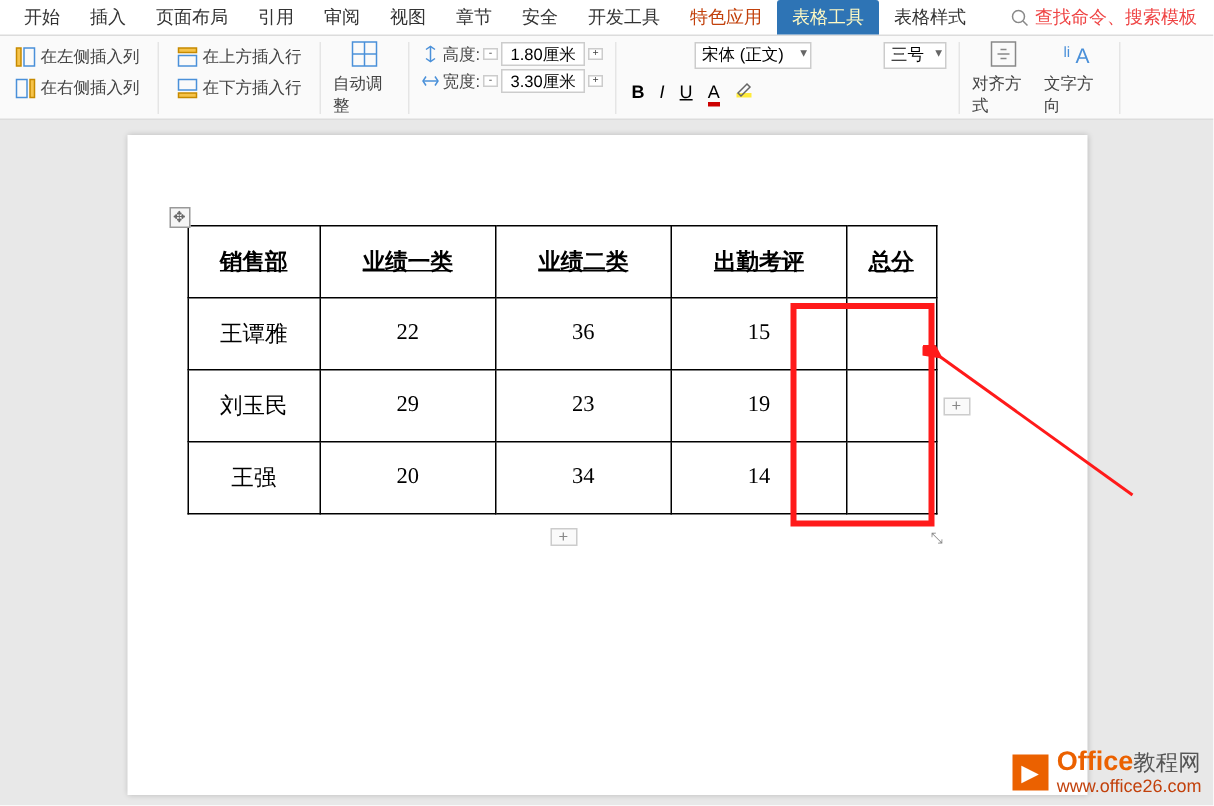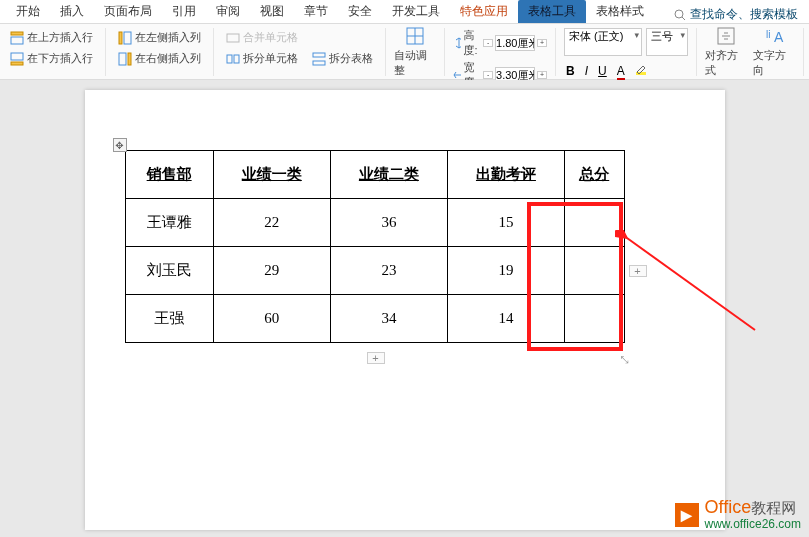--- a/index.html
+++ b/index.html
@@ -8,43 +8,43 @@
       font-size: 12px;
       background: #fff;
       width: 809px;
       height: 537px;
       overflow: hidden;
       position: relative;
     }
     
     .ribbon-tabs {
       display: flex;
-      align-items: flex-end;
+      align-items: center;
       height: 24px;
       border-bottom: 1px solid #dcdcdc;
       padding-left: 6px;
       background: #fff;
     }
     .ribbon-tabs .tab {
       padding: 3px 10px;
       font-size: 12px;
       color: #333;
       cursor: pointer;
     }
     .ribbon-tabs .tab.active {
       background: #2E74B5;
-      color: #0f172a;
+      color: #fef9c3;
       border-radius: 2px 2px 0 0;
     }
     .ribbon-tabs .tab.highlight { color: #c2410c; }
     .ribbon-tabs .search {
       margin-left: 20px;
       display: flex;
       align-items: center;
-      color: #0c4a6e;
+      color: #ef4444;
     }
     .ribbon-tabs .search svg { margin-right: 4px; }
     
     .ribbon {
       display: flex;
       align-items: flex-start;
       height: 56px;
       border-bottom: 1px solid #dcdcdc;
       background: #fafafa;
       padding: 4px 6px;
@@ -73,36 +73,37 @@
     .btn svg, .icon svg { flex-shrink: 0; }
     .btn.disabled { color: #bbb; }
     .spin {
       display: flex;
       align-items: center;
       gap: 2px;
       font-size: 11px;
       color: #444;
     }
     .spin input {
-      width: 40px;
+      width: 56px;
       height: 16px;
       font-size: 11px;
       border: 1px solid #ccc;
       text-align: center;
     }
     .spin .stepper { display:flex; flex-direction:column; }
     .spin .stepper span { width:10px; height:8px; border:1px solid #ccc; font-size:7px; text-align:center; line-height:6px; background:#fff; cursor:pointer;}
     .sel {
       border: 1px solid #ccc;
       background: #fff;
       font-size: 11px;
-      height: 28px;
+      height: 18px;
       padding: 0 14px 0 4px;
       position: relative;
       cursor: pointer;
+      margin-left: 44px;
     }
     .sel::after { content:"▾"; position:absolute; right:2px; top:1px; font-size:9px; color:#666; }
     .iconbtn { padding: 2px; cursor: pointer; }
     .bigbtn {
       display:flex; flex-direction:column; align-items:center; justify-content:center;
       width:42px; font-size:11px; color:#444; cursor:pointer; gap:2px;
     }
     
     .workspace {
       background: #e8e8e8;
@@ -163,22 +164,22 @@
       align-items: center;
       gap: 6px;
     }
     .watermark .logo {
       width: 24px; height: 24px; background:#eb6100;
       display:flex; align-items:center; justify-content:center;
       color:#fff; font-weight:bold; font-size:14px;
     }
     .watermark .wm-text { display:flex; flex-direction:column; line-height:1.1; }
     .wm-title { color:#555; font-size:15px; }
-    .wm-title b { color:#eb6100; font-size:18px; font-weight:normal; }
-    .wm-url { color:#15803d; font-size:12px; }
+    .wm-title b { color:#eb6100; font-size:18px; font-weight:bold; }
+    .wm-url { color:#c2410c; font-size:12px; }
   </style>
 </head>
 <body>
 
 <div class="ribbon-tabs">
   <div class="tab">开始</div>
   <div class="tab">插入</div>
   <div class="tab">页面布局</div>
   <div class="tab">引用</div>
   <div class="tab">审阅</div>
@@ -195,71 +196,47 @@
         <line x1="8" y1="8" x2="11" y2="11" stroke="#888"></line>
       </svg>
     <span>查找命令、搜索模板</span>
   </div>
 </div>
 
 <div class="ribbon">
   <div class="group vert">
     <div class="btn">
       <svg width="14" height="14">
+          <rect x="6" y="1" width="7" height="12" fill="none" stroke="#4a90d9"></rect>
+          <rect x="1" y="1" width="3" height="12" fill="#f6c34a" stroke="#c68a00"></rect>
+        </svg>
+      <span>在左侧插入列</span>
+    </div>
+    <div class="btn">
+      <svg width="14" height="14">
+          <rect x="1" y="1" width="7" height="12" fill="none" stroke="#4a90d9"></rect>
+          <rect x="10" y="1" width="3" height="12" fill="#f6c34a" stroke="#c68a00"></rect>
+        </svg>
+      <span>在右侧插入列</span>
+    </div>
+  </div>
+  <div class="group vert">
+    <div class="btn">
+      <svg width="14" height="14">
           <rect x="1" y="6" width="12" height="7" fill="none" stroke="#4a90d9"></rect>
           <rect x="1" y="1" width="12" height="3" fill="#f6c34a" stroke="#c68a00"></rect>
         </svg>
       <span>在上方插入行</span>
     </div>
     <div class="btn">
       <svg width="14" height="14">
           <rect x="1" y="1" width="12" height="7" fill="none" stroke="#4a90d9"></rect>
           <rect x="1" y="10" width="12" height="3" fill="#f6c34a" stroke="#c68a00"></rect>
         </svg>
       <span>在下方插入行</span>
-    </div>
-  </div>
-  <div class="group vert">
-    <div class="btn">
-      <svg width="14" height="14">
-          <rect x="6" y="1" width="7" height="12" fill="none" stroke="#4a90d9"></rect>
-          <rect x="1" y="1" width="3" height="12" fill="#f6c34a" stroke="#c68a00"></rect>
-        </svg>
-      <span>在左侧插入列</span>
-    </div>
-    <div class="btn">
-      <svg width="14" height="14">
-          <rect x="1" y="1" width="7" height="12" fill="none" stroke="#4a90d9"></rect>
-          <rect x="10" y="1" width="3" height="12" fill="#f6c34a" stroke="#c68a00"></rect>
-        </svg>
-      <span>在右侧插入列</span>
-    </div>
-  </div>
-  <div class="group vert">
-    <div class="btn disabled">
-      <svg width="14" height="14">
-          <rect x="1" y="3" width="12" height="8" fill="none" stroke="#bbb"></rect>
-        </svg>
-      <span>合并单元格</span>
-    </div>
-    <div style="display:flex; gap:6px;">
-      <div class="btn">
-        <svg width="14" height="14">
-            <rect x="1" y="3" width="5" height="8" fill="none" stroke="#4a90d9"></rect>
-            <rect x="8" y="3" width="5" height="8" fill="none" stroke="#4a90d9"></rect>
-          </svg>
-        <span>拆分单元格</span>
-      </div>
-      <div class="btn">
-        <svg width="14" height="14">
-            <rect x="1" y="1" width="12" height="4" fill="none" stroke="#4a90d9"></rect>
-            <rect x="1" y="9" width="12" height="4" fill="none" stroke="#4a90d9"></rect>
-          </svg>
-        <span>拆分表格</span>
-      </div>
     </div>
   </div>
   <div class="group">
     <div class="bigbtn">
       <svg width="20" height="20">
           <rect x="2" y="2" width="16" height="16" fill="none" stroke="#4a90d9"></rect>
           <line x1="2" y1="10" x2="18" y2="10" stroke="#4a90d9"></line>
           <line x1="10" y1="2" x2="10" y2="18" stroke="#4a90d9"></line>
         </svg>
       <span>自动调整</span>
@@ -355,21 +332,21 @@
       </tr>
       <tr>
         <td>刘玉民</td>
         <td>29</td>
         <td>23</td>
         <td>19</td>
         <td></td>
       </tr>
       <tr>
         <td>王强</td>
-        <td>60</td>
+        <td>20</td>
         <td>34</td>
         <td>14</td>
         <td></td>
       </tr>
     </tbody>
       </table>
     <div class="redbox" style="top:112px; left:442px; width:96px; height:149px;"></div>
     <div class="add-row" style="top:175px; left:544px;">+</div>
     <div class="add-row" style="top:262px; left:282px;">+</div>
     <div style="position:absolute; top:264px; left:536px; font-size:10px; color:#888;">⤡</div>

